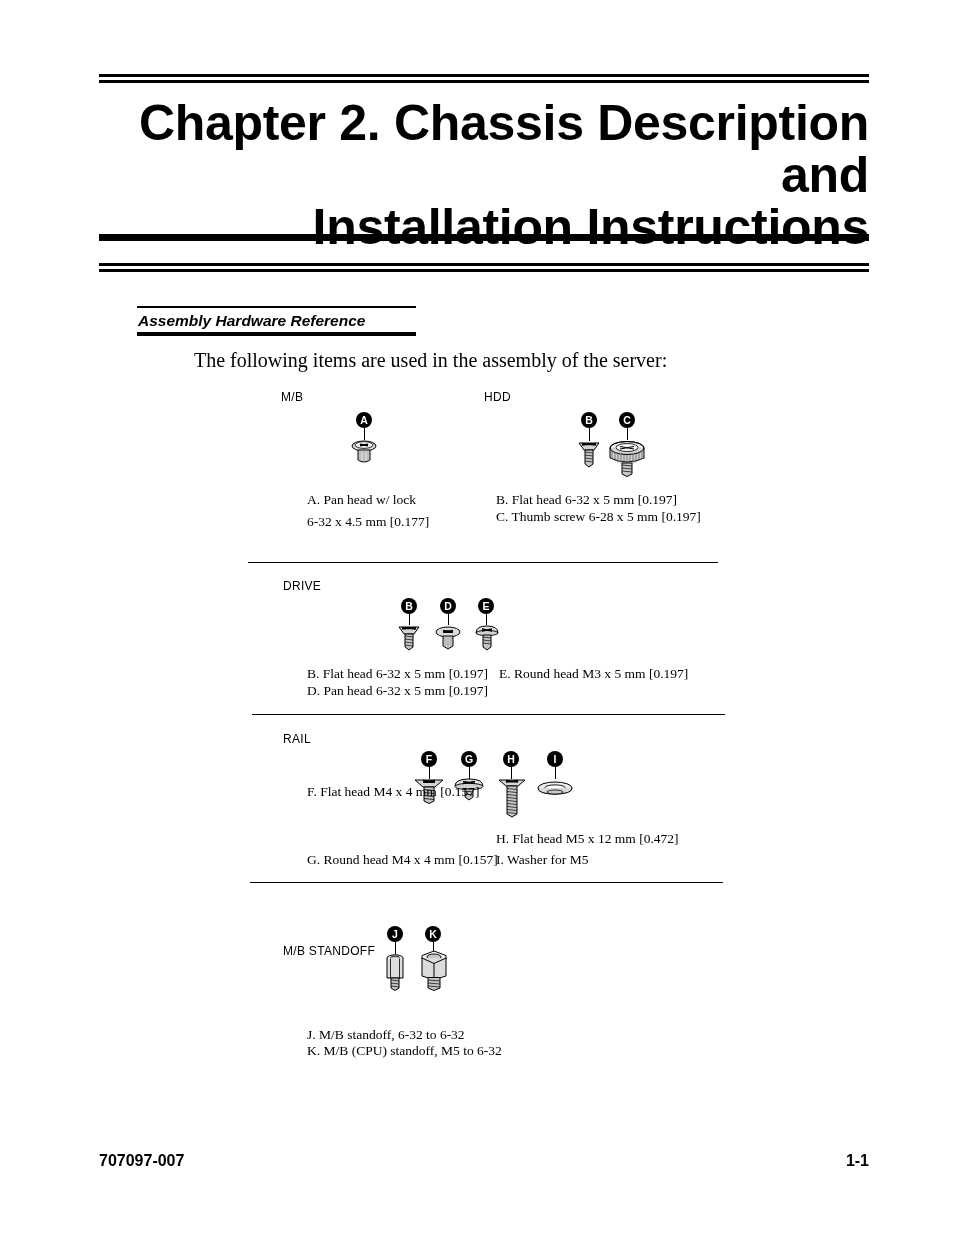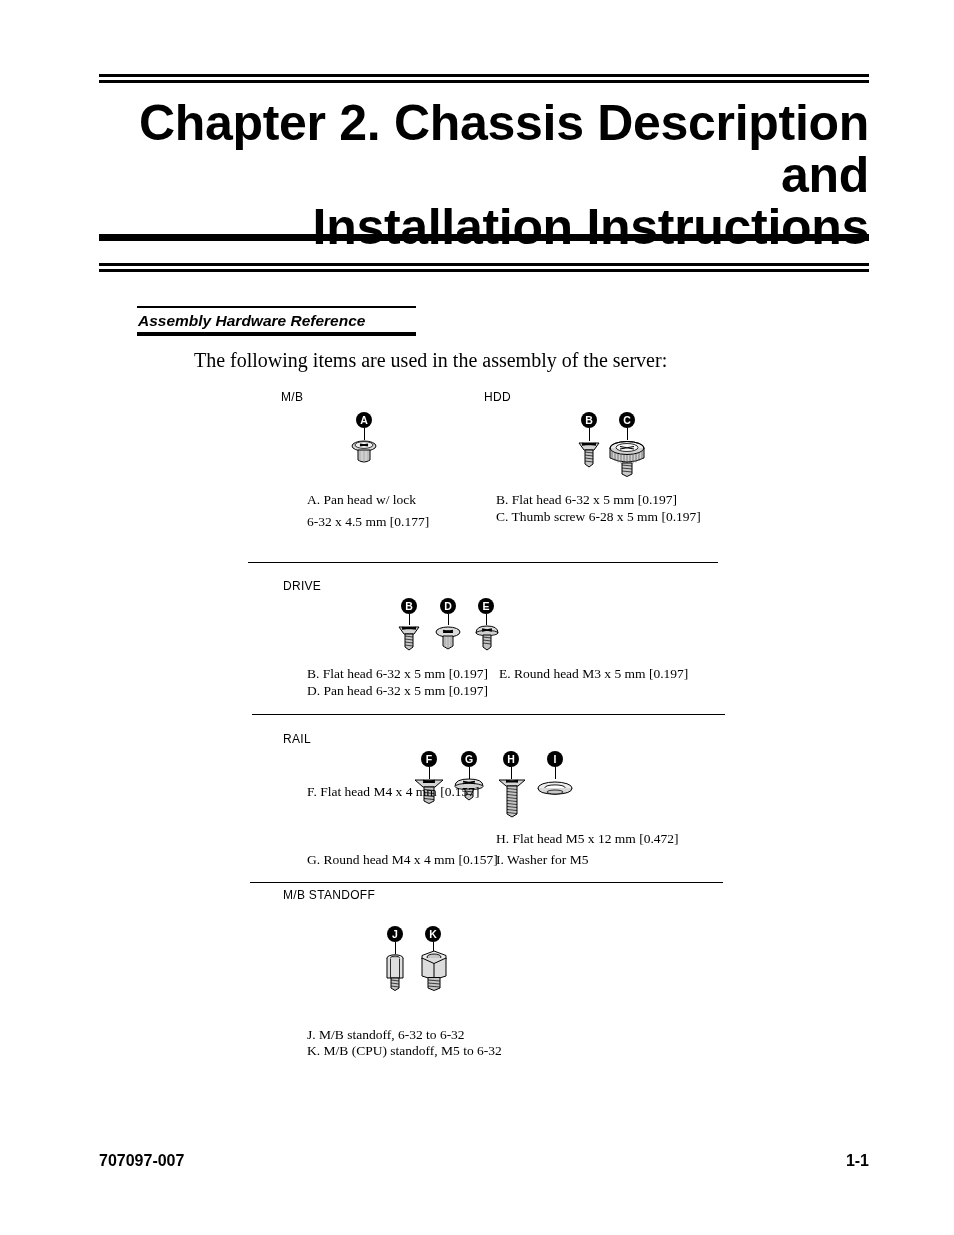--- a/index.html
+++ b/index.html
@@ -338,21 +338,21 @@
     <ellipse cx="19" cy="13" rx="8" ry="2" fill="#c9c9c9" stroke="#000" stroke-width="0.8"></ellipse>
   </svg>
 
   <div class="caption" style="left:307px; top:781px;">F.  Flat head M4 x 4 mm [0.157]</div>
   <div class="caption" style="left:307px; top:849px;">G.  Round head M4 x 4 mm [0.157]</div>
   <div class="caption" style="left:496px; top:828px;">H.  Flat head M5 x 12 mm [0.472]</div>
   <div class="caption" style="left:496px; top:849px;">I.   Washer for M5</div>
 
   <div class="divider" style="left:250px; top:882px; width:473px;"></div>
 
-  <div class="group-label" style="left:283px; top:888px;">M/B  STANDOFF</div>
+  <div class="group-label" style="left:283px; top:944px;">M/B  STANDOFF</div>
 
   <div class="callout" style="left:387px; top:926px;">J</div>
   <div class="leader" style="left:395px; top:942px; height:12px;"></div>
   <svg class="art" style="left:381px; top:951px;" width="28" height="42" viewBox="0 0 28 42">
     <ellipse cx="14" cy="7" rx="8" ry="3.2" fill="#ececec" stroke="#000" stroke-width="1"></ellipse>
     <ellipse cx="14" cy="7" rx="4.6" ry="1.9" fill="#bdbdbd" stroke="#000" stroke-width="0.8"></ellipse>
     <path d="M6 7 L6 27 L22 27 L22 7" fill="#dedede" stroke="#000" stroke-width="1"></path>
     <path d="M9.5 7.6 L9.5 27" stroke="#000" stroke-width="0.8"></path>
     <path d="M18.5 7.6 L18.5 27" stroke="#000" stroke-width="0.8"></path>
     <path d="M10 27 L18 27 L18 37 L14 39.5 L10 37 Z" fill="#c6c6c6" stroke="#000" stroke-width="1"></path>

